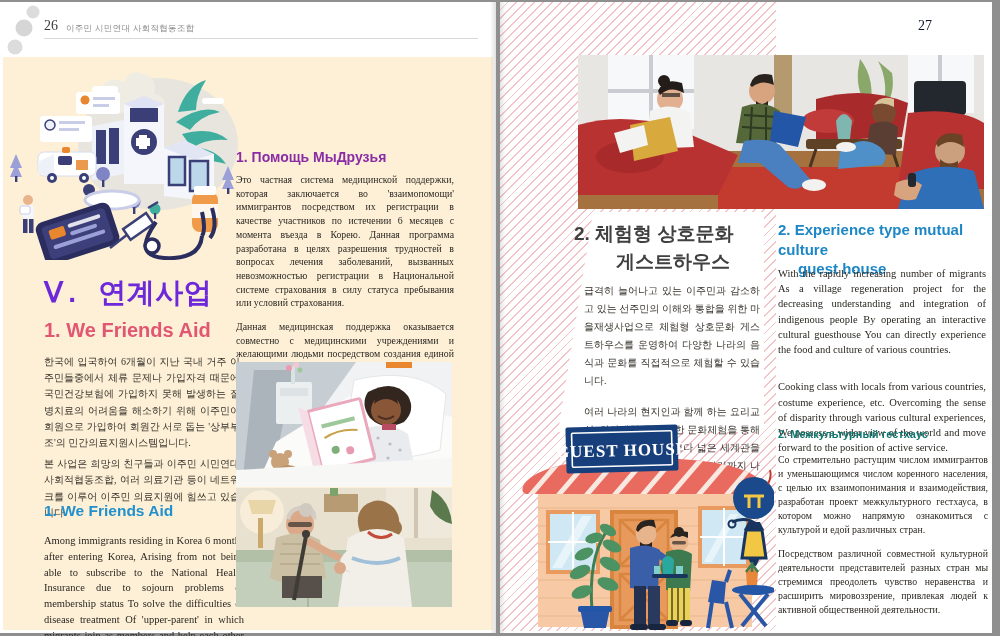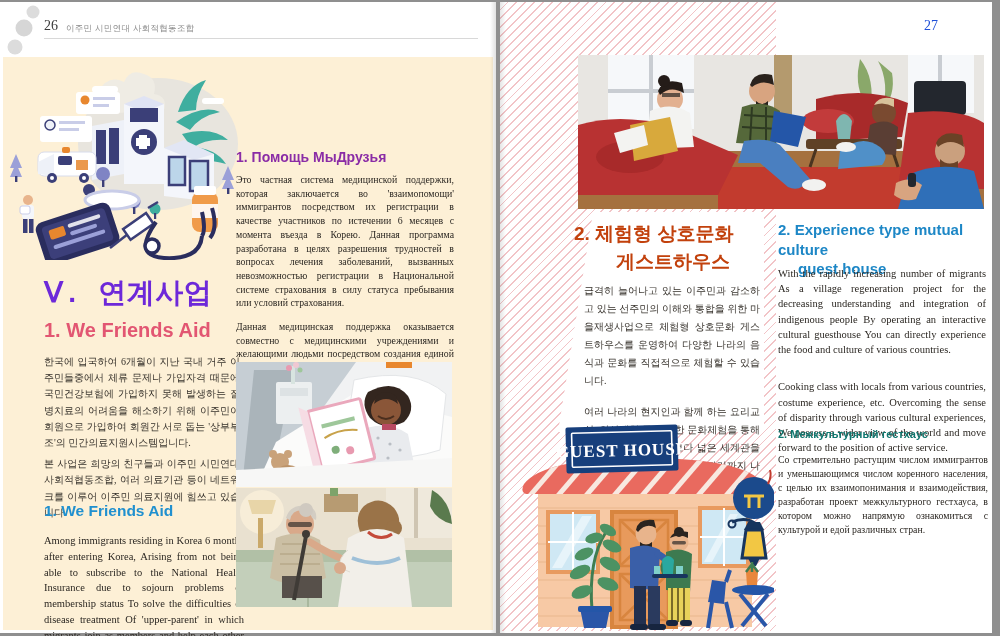--- a/index.html
+++ b/index.html
@@ -43,27 +43,27 @@
   .photo { position:absolute; overflow:hidden; }
   .photo svg { display:block; }
   .photo-bed   { left:236px; top:360px; width:216px; height:125px; }
   .photo-nurse { left:236px; top:486px; width:216px; height:119px; }
 
   
   .stripes { position:absolute; left:0; top:0; width:276px; height:629px;
              background:repeating-linear-gradient(135deg,
                rgba(255,255,255,0) 0px, rgba(255,255,255,0) 5px,
                #f2c4c7 5px, #f2c4c7 6.3px); }
-  .pagenum-right { position:absolute; right:54px; top:16px; font-size:14px; color:#1d4ed8; }
+  .pagenum-right { position:absolute; right:60px; top:16px; font-size:14px; color:#0f172a; }
   .photo-couch { left:78px; top:53px; width:406px; height:154px; }
 
   .white-diag { position:absolute; left:58px; top:210px; width:206px; height:220px;
                 background:#fff; clip-path:polygon(17% 0, 100% 0, 100% 100%, 0 100%); }
   .title-coral { position:absolute; left:74px; top:218px; font-size:19px; font-weight:700;
-                 color:#c2410c; font-family:"Liberation Sans", sans-serif; line-height:1.45; }
+                 color:#404040; font-family:"Liberation Sans", sans-serif; line-height:1.45; }
   .title-coral .line2 { margin-left:42px; }
   .ko-block-right { position:absolute; left:84px; top:280px; width:176px; font-size:10px;
                     line-height:1.8; color:#35302a; text-align:justify; }
   .ko-block-right p + p { margin-top:13px; }
   .illu-guesthouse { position:absolute; left:16px; top:420px; }
 
   .t-blue-right { position:absolute; left:278px; top:218px; width:208px; font-size:15px;
                   font-weight:700; color:#1d87c6; font-family:"Liberation Sans", sans-serif;
                   line-height:1.3; }
   .t-blue-right .line2 { margin-left:20px; }
@@ -552,16 +552,17 @@
     <div>2. Experience type mutual culture</div>
     <div class="line2">guest house</div>
   </div>
   <div class="en-block-right">
     <p>With the rapidly increasing number of migrants As a village regeneration project for the decreasing understanding and integration of indigenous people By operating an interactive cultural guesthouse You can directly experience the food and culture of various countries.</p>
     <p>Cooking class with locals from various countries, costume experience, etc. Overcoming the sense of disparity through various cultural experiences, We possess a wider view of the world and move forward to the position of active service.</p>
   </div>
   <div class="t-purple-right">2. Межкультурный гестхаус</div>
   <div class="ru-block-right">
     <p>Со стремительно растущим числом иммигрантов и уменьшающимся числом коренного населения, с целью их взаимопонимания и взаимодействия, разработан проект межкультурного гестхауса, в котором можно напрямую ознакомиться с культурой и едой различных стран.</p>
+    <p>Посредством различной совместной культурной деятельности представителей разных стран мы стремимся преодолеть чувство неравенства и расширить мировоззрение, привлекая людей к активной общественной деятельности.</p>
   </div>
 
   <div class="fold-shadow-r"></div>
 </div>
 
 </body></html>

